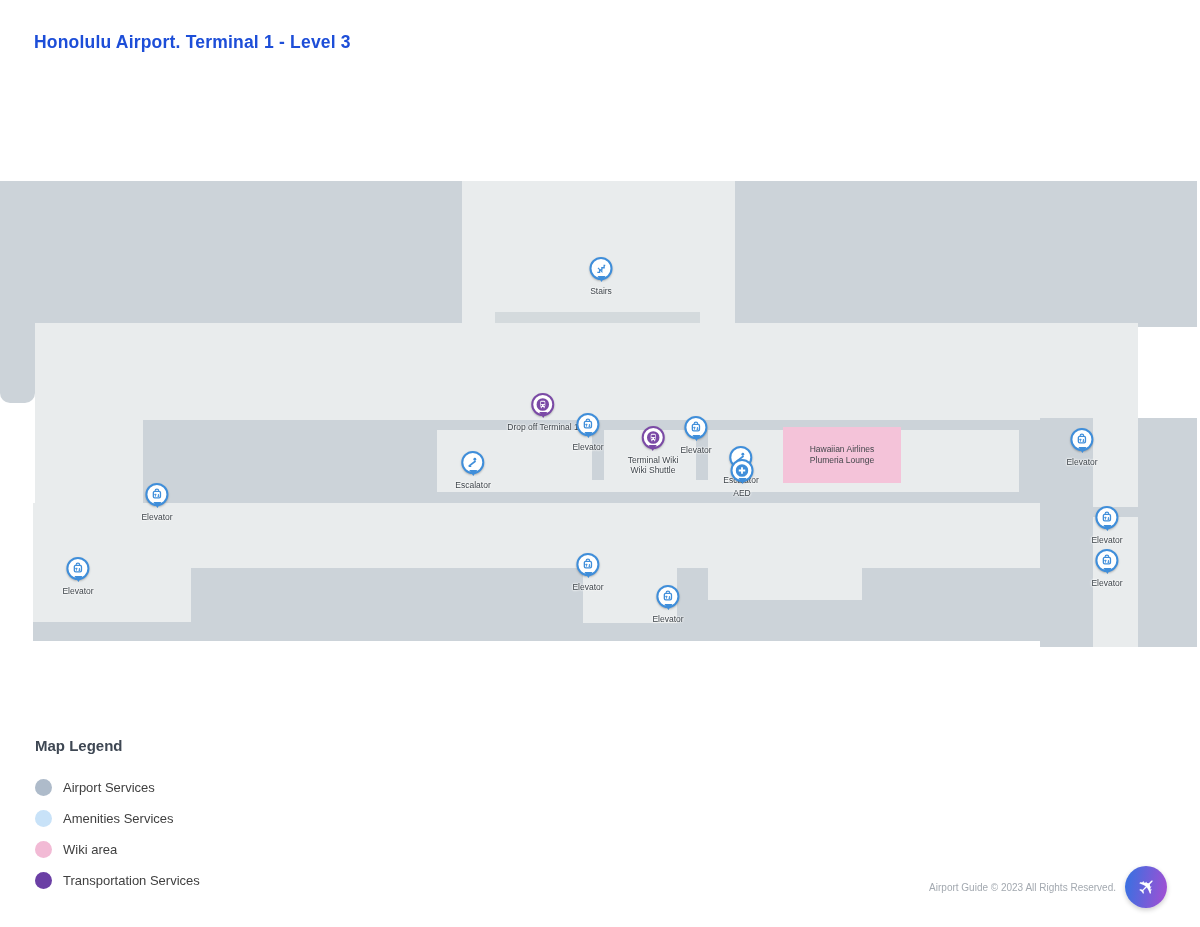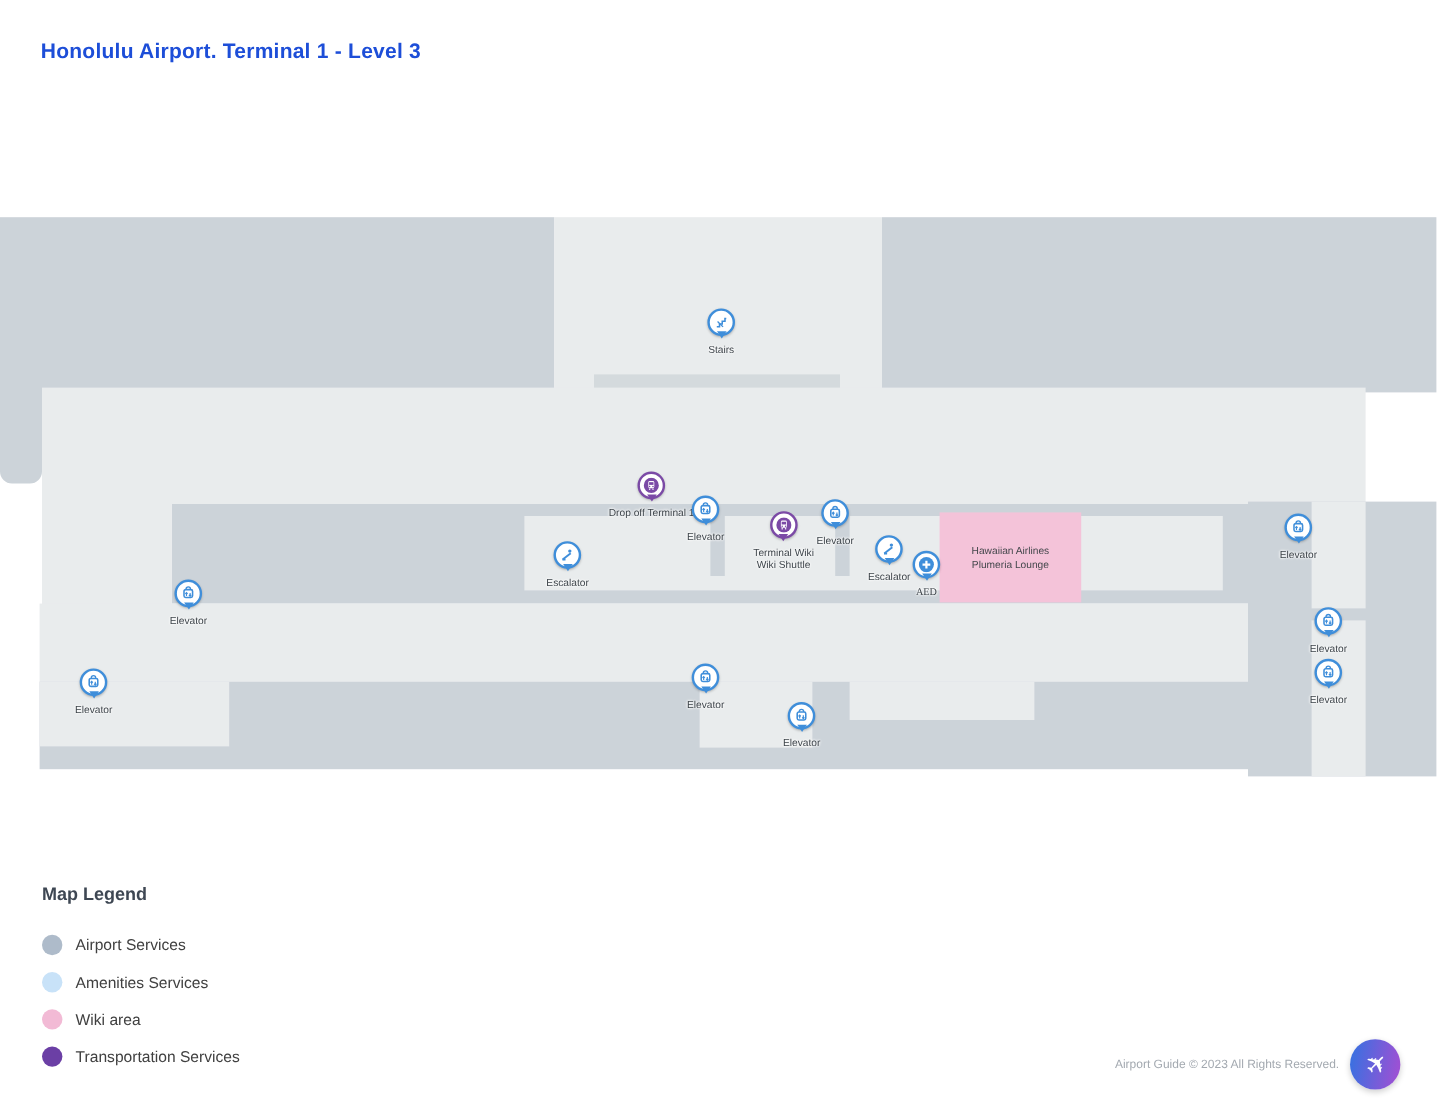--- a/index.html
+++ b/index.html
@@ -12,21 +12,21 @@
     position:absolute; left:34px; top:32px;
     font-size:17.5px; font-weight:bold; color:#1d4ed8; letter-spacing:.2px;
   }
   
   #map { position:absolute; left:0; top:0; width:1200px; height:927px; }
   .shape { position:absolute; }
   .dark  { background:#ccd3d9; }
   .light { background:#e9eced; }
   .strip { background:#d4dadd; }
   .lounge {
-    position:absolute; left:783px; top:427px; width:118px; height:75px;
+    position:absolute; left:783px; top:427px; width:118px; height:56px;
     background:#f4c3d9; display:flex; flex-direction:column;
     align-items:center; justify-content:center;
   }
   .lounge div { font-size:8.5px; line-height:11px; color:#44474c; text-align:center; }
   
   .marker { position:absolute; transform:translate(-50%,0); text-align:center; cursor:pointer; }
   .pin {
     position:relative; width:23px; height:23px; margin:0 auto;
     background:#fff; border:2.5px solid var(--c); border-radius:50%;
     display:flex; align-items:center; justify-content:center;
@@ -179,21 +179,21 @@
           <svg viewBox="0 0 12 12">
             <circle cx="7.9" cy="3" r="1.3" fill="#3f8eda"></circle>
             <path d="M2.4 9.4 L8.6 4.6" fill="none" stroke="#3f8eda" stroke-width="1.5"></path>
             <path d="M2.2 9.6 h2.4" stroke="#3f8eda" stroke-width="1.3"></path>
           </svg>
         </div>
         <div style="margin-top:6px">
           <div class="marker-label" style="margin-top:0">Escalator</div>
         </div>
       </div>
-      <div class="marker" style="left: 772px; top: 459px; font-family: Liberation Serif, serif; --c: #3f8eda;">
+      <div class="marker" style="left: 742px; top: 459px; --c: #3f8eda;">
         <div class="pin">
           <svg viewBox="0 0 12 12">
             <circle cx="6" cy="6" r="5.8" fill="#3f8eda"></circle>
             <path d="M6 3 V9 M3 6 H9" stroke="#fff" stroke-width="1.7"></path>
           </svg>
         </div>
         <div style="margin-top:6px">
           <div class="marker-label" style="margin-top:0">AED</div>
         </div>
       </div>

